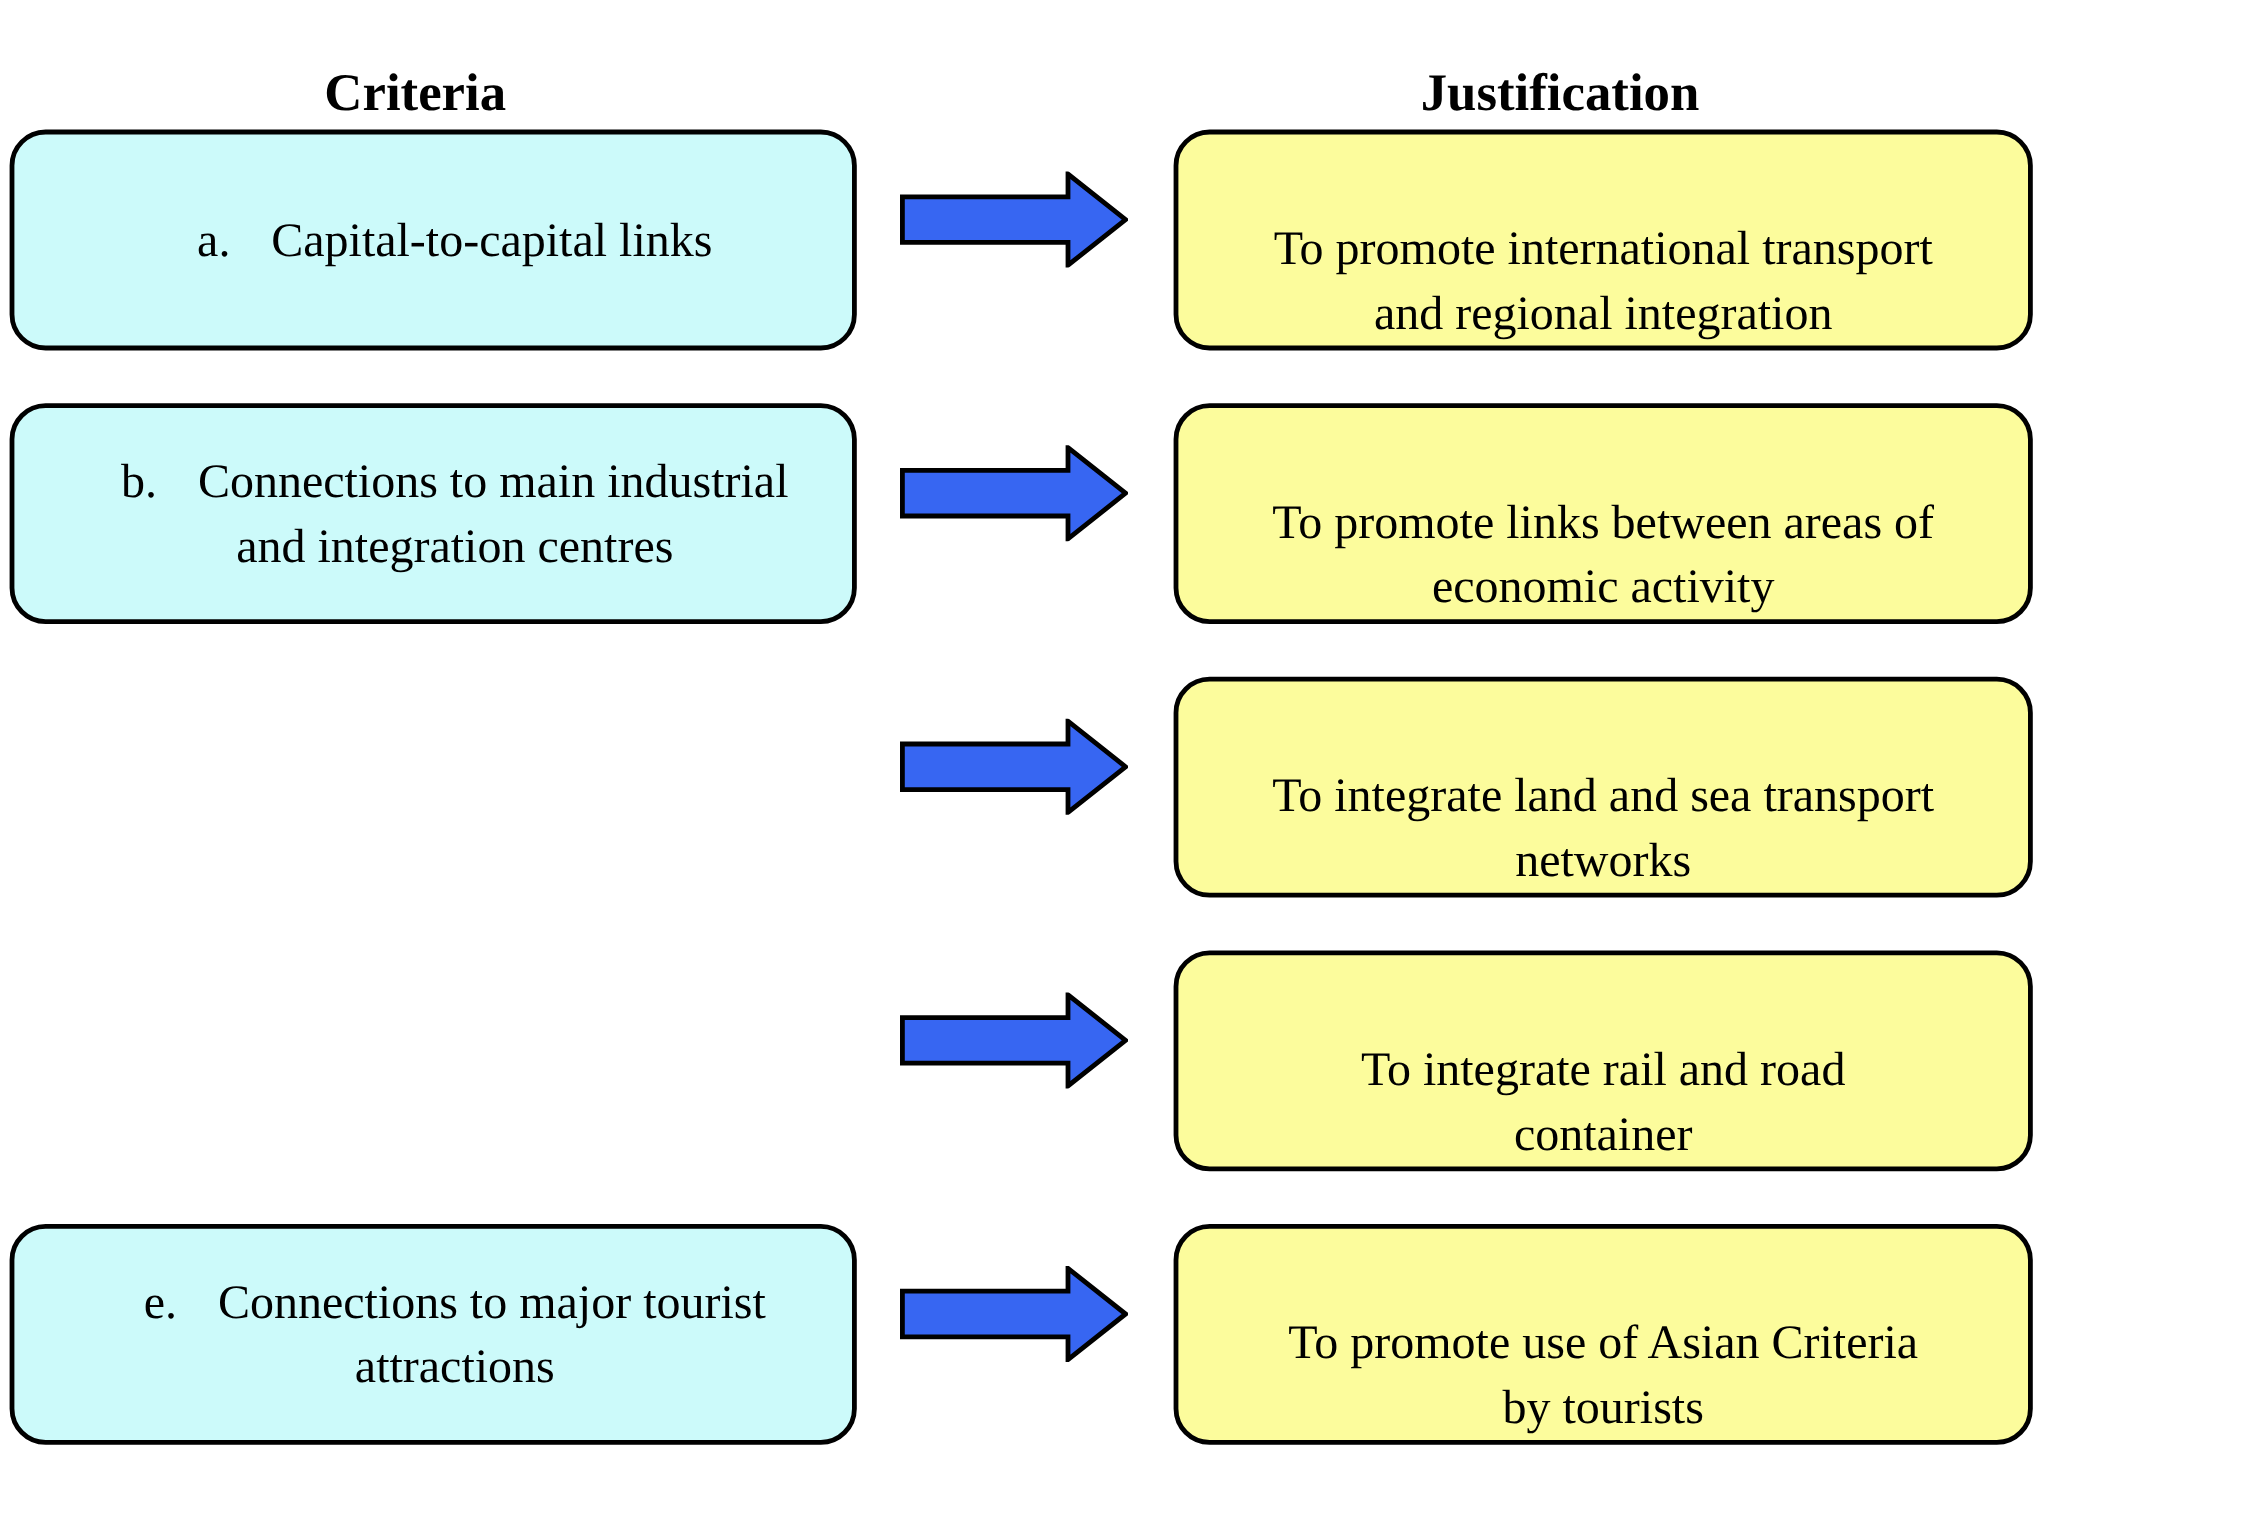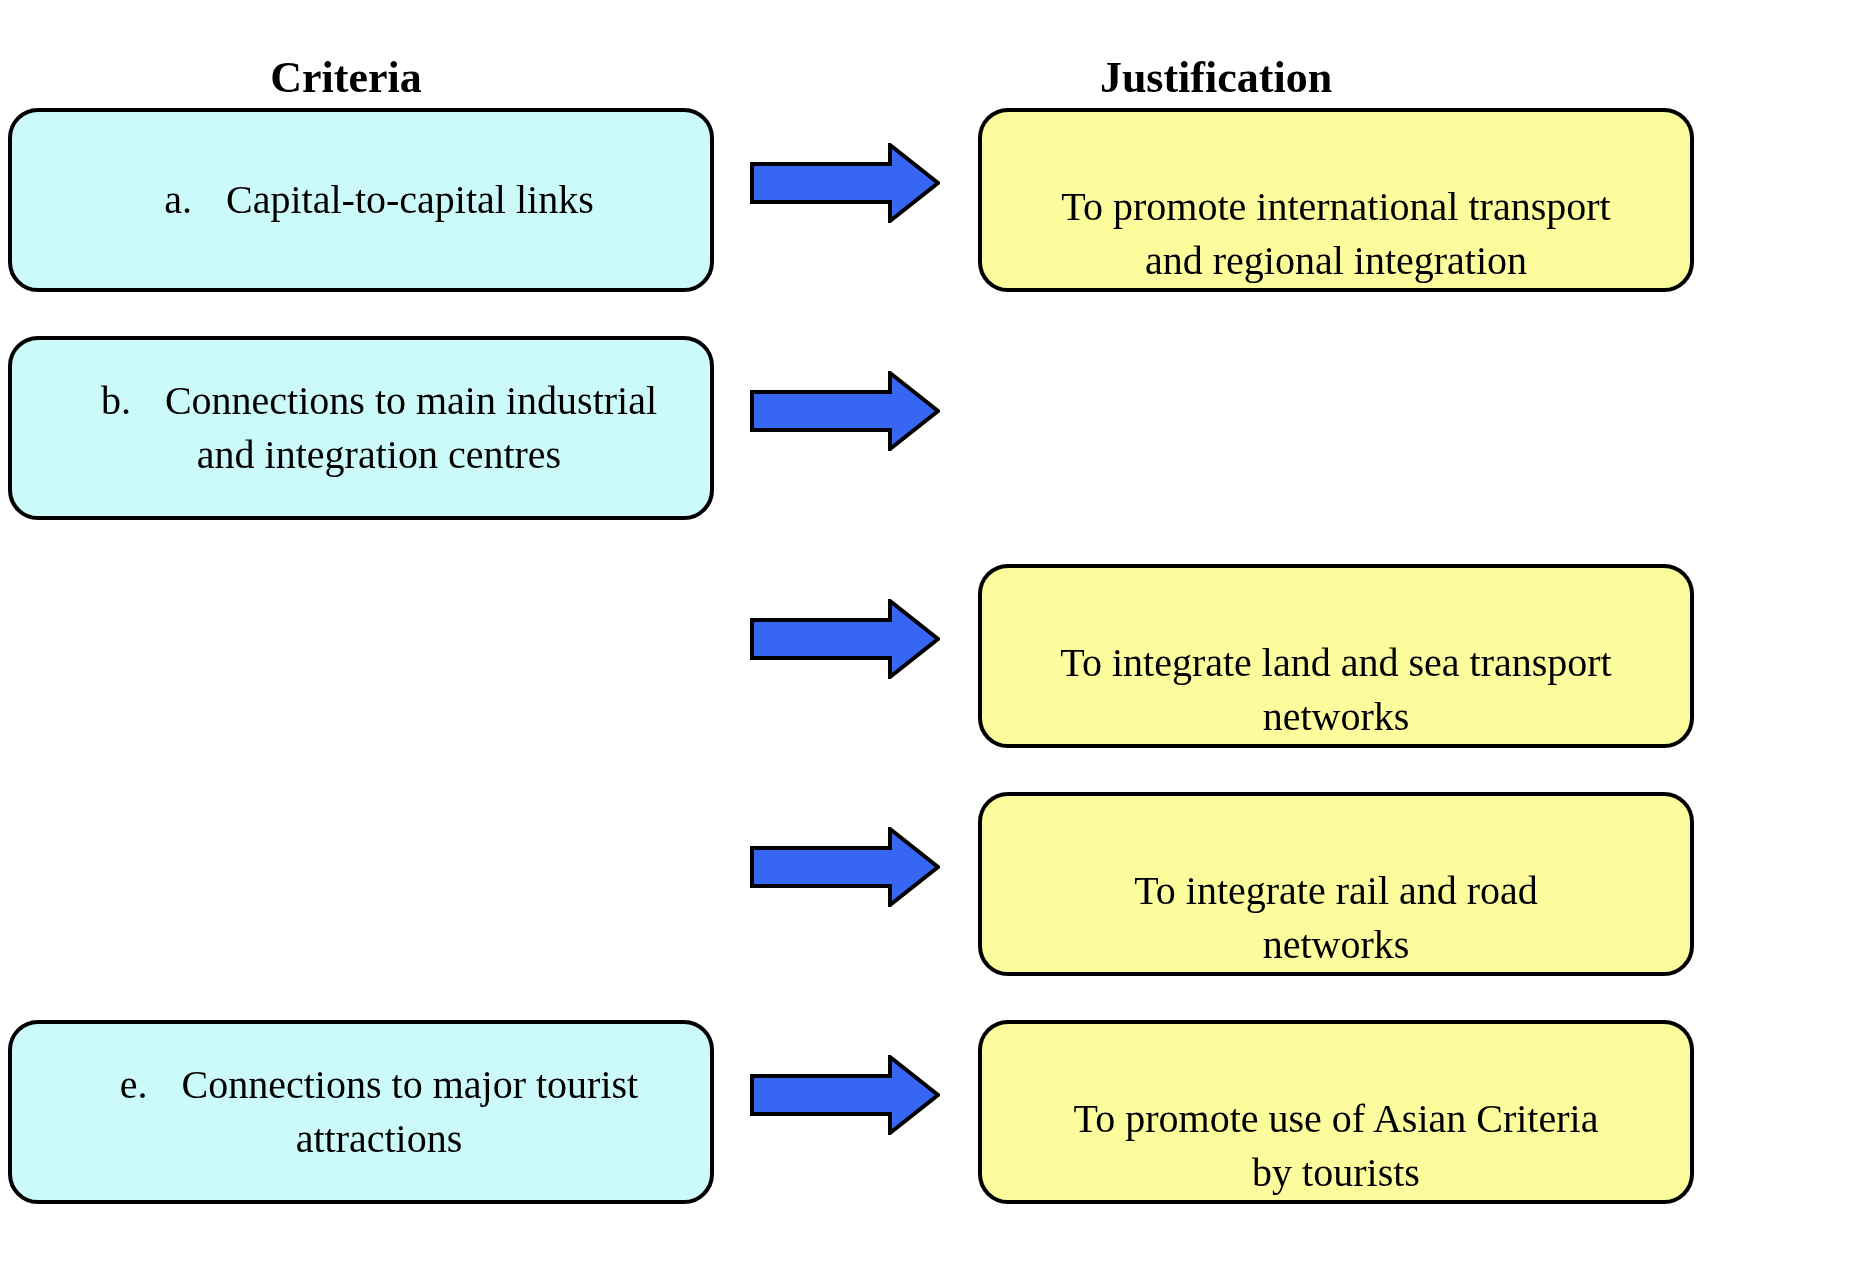--- a/index.html
+++ b/index.html
@@ -14,21 +14,21 @@
   }
   .col-header {
     position: absolute;
     top: 54px;
     font-weight: bold;
     font-size: 44px;
     line-height: 48px;
     text-align: center;
   }
   #criteria-header { left: 146px; width: 400px; }
-  #justification-header { left: 1016px; width: 400px; }
+  #justification-header { left: 1100px; width: 400px; }
 
   .row { position: absolute; left: 0; width: 1874px; height: 184px; }
 
   .box {
     position: absolute;
     top: 0;
     height: 184px;
     box-sizing: border-box;
     border: 4px solid var(--border, #000000);
     border-radius: 30px;
@@ -94,39 +94,43 @@
   </div>
 
   <div class="row" style="top:336px">
     <div class="box criteria-box">
       <p class="box-text"><span class="item-label">b.</span><span>Connections to main industrial
 and integration centres</span></p>
     </div>
     <svg class="arrow" viewBox="0 0 190 80" aria-hidden="true">
       <polygon points="2,21 140,21 140,2 188,40 140,78 140,59 2,59"></polygon>
     </svg>
+    <div class="box justification-box">
+      <p class="box-text">To promote links between areas of
+economic activity</p>
+    </div>
   </div>
 
   <div class="row" style="top:564px">
     <svg class="arrow" viewBox="0 0 190 80" aria-hidden="true">
       <polygon points="2,21 140,21 140,2 188,40 140,78 140,59 2,59"></polygon>
     </svg>
     <div class="box justification-box">
       <p class="box-text">To integrate land and sea transport
 networks</p>
     </div>
   </div>
 
   <div class="row" style="top:792px">
     <svg class="arrow" viewBox="0 0 190 80" aria-hidden="true">
       <polygon points="2,21 140,21 140,2 188,40 140,78 140,59 2,59"></polygon>
     </svg>
     <div class="box justification-box">
       <p class="box-text">To integrate rail and road
-networks</p>
+container</p>
     </div>
   </div>
 
   <div class="row" style="top:1020px">
     <div class="box criteria-box">
       <p class="box-text"><span class="item-label">e.</span><span>Connections to major tourist
 attractions</span></p>
     </div>
     <svg class="arrow" viewBox="0 0 190 80" aria-hidden="true">
       <polygon points="2,21 140,21 140,2 188,40 140,78 140,59 2,59"></polygon>

